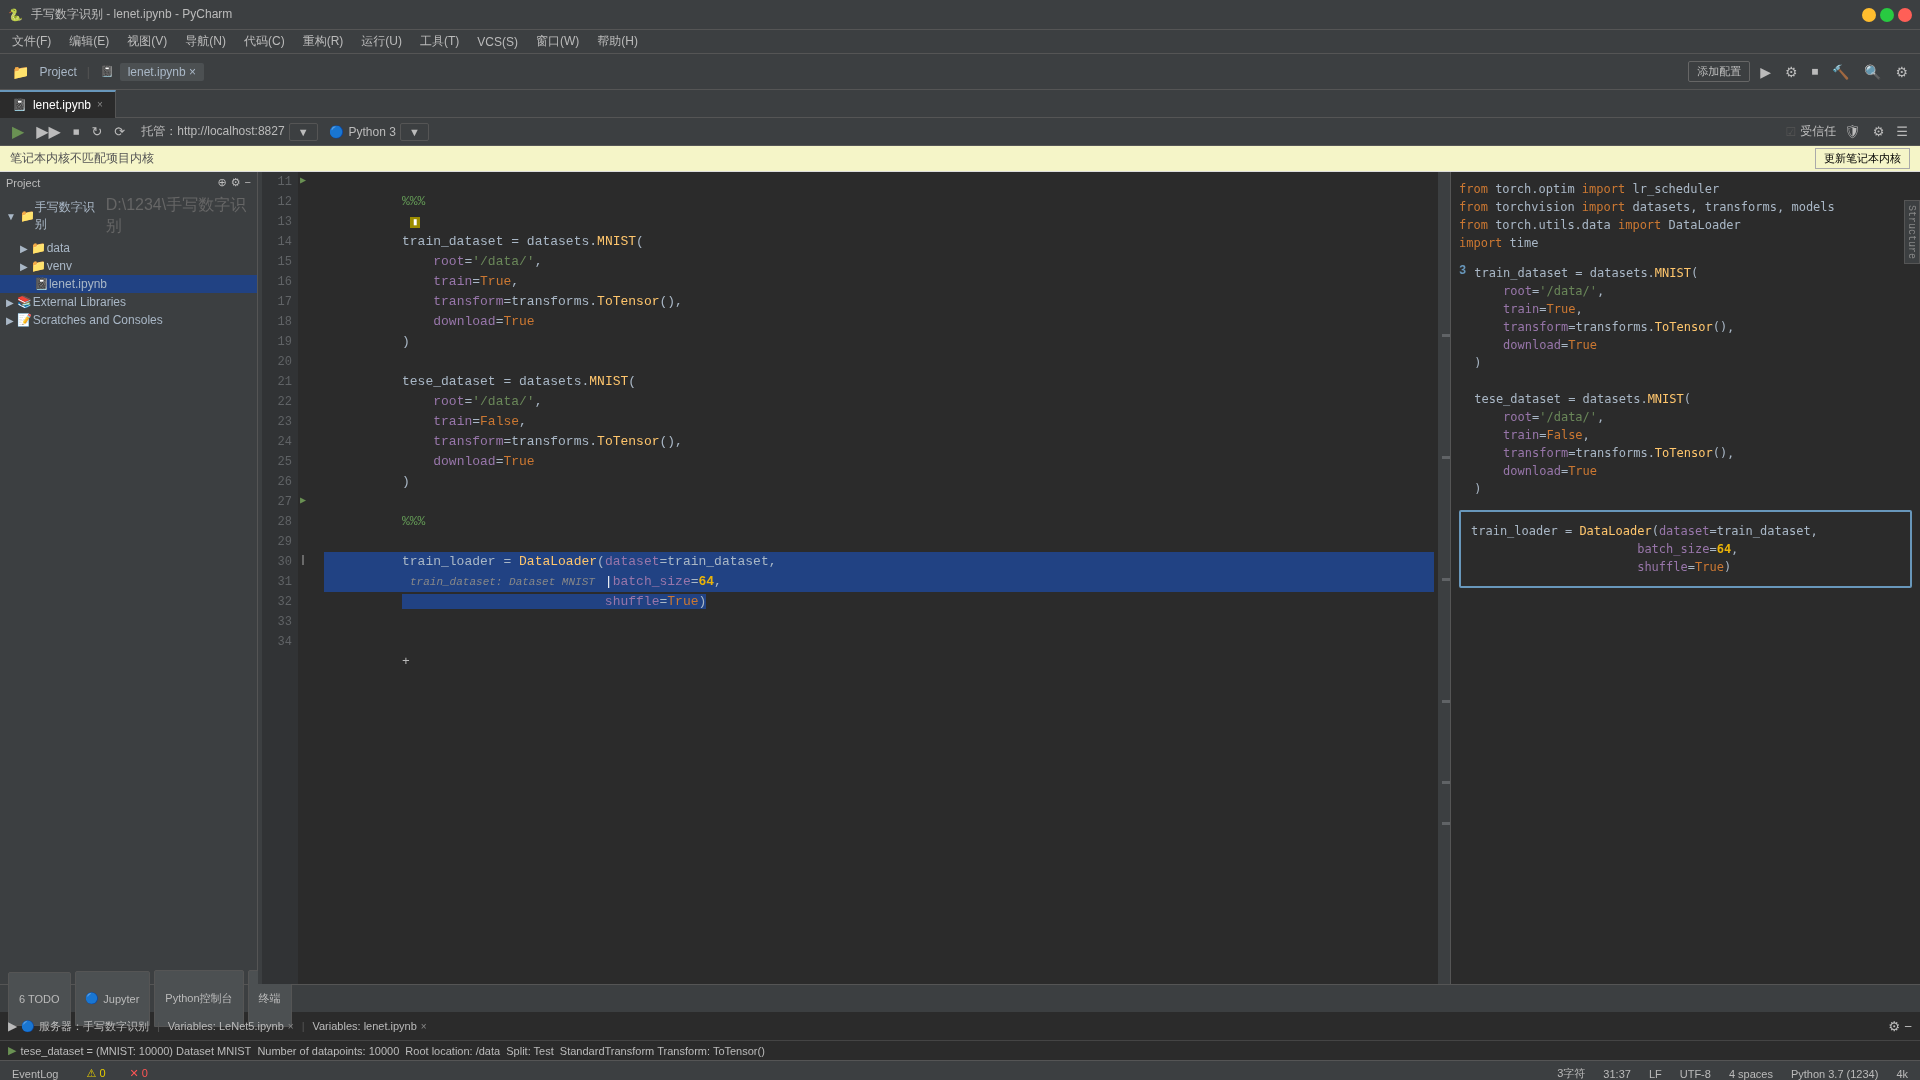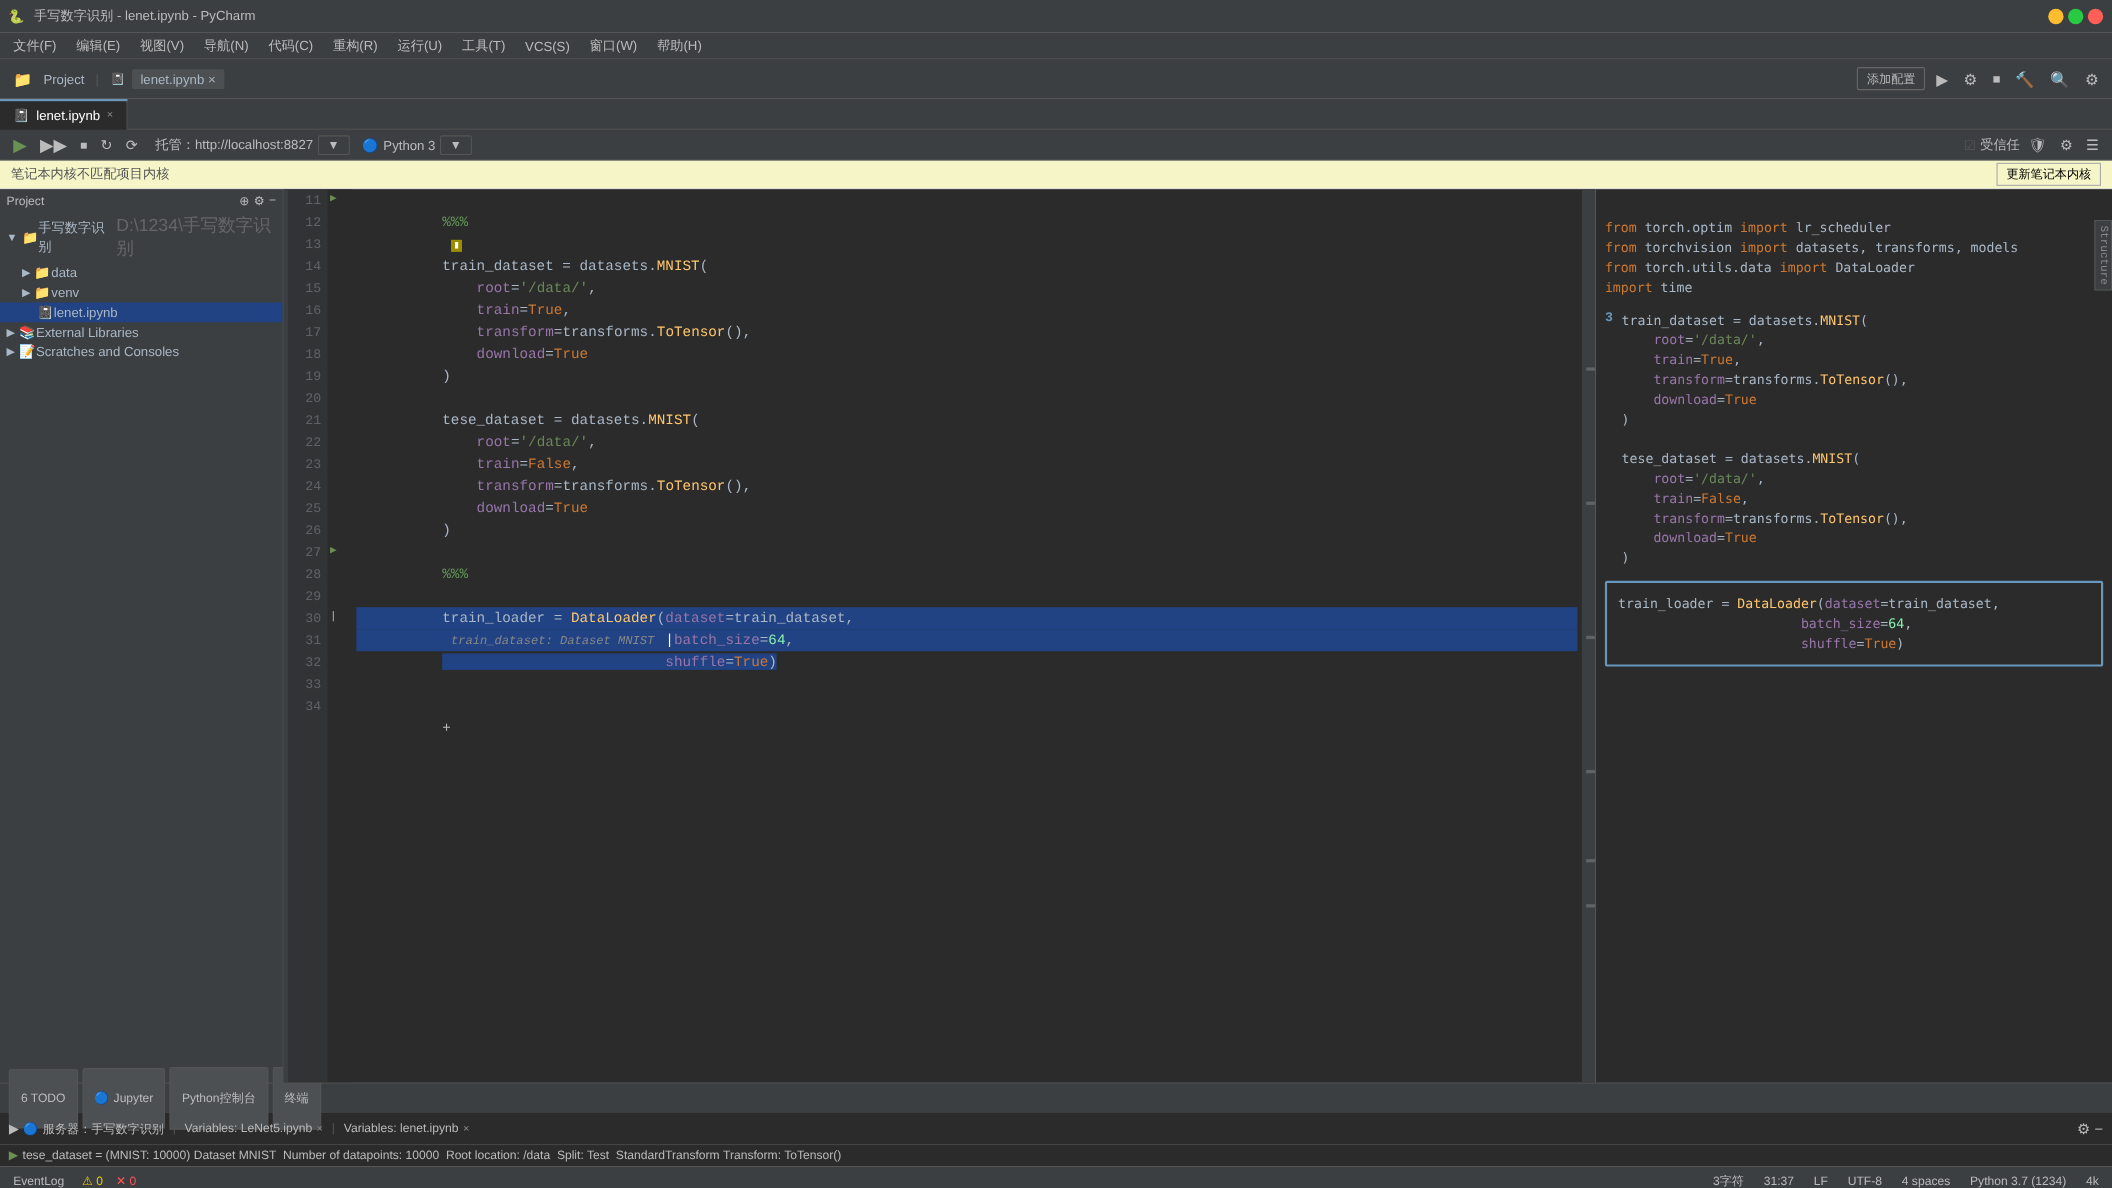--- a/index.html
+++ b/index.html
@@ -174,21 +174,20 @@
       background: #2b2b2b;
       border-left: 1px solid #555;
       overflow-y: auto;
       font-family: 'Consolas', 'Courier New', monospace;
       font-size: 12px;
       padding: 8px;
     }
     .output-cell {
       margin-bottom: 12px;
       color: #a9b7c6;
-      margin-top: 18px;
     }
     .output-cell-box {
       border: 2px solid #6897bb;
       padding: 10px;
       border-radius: 2px;
       background: #2b2b2b;
     }
     .cell-number {
       color: #6897bb;
       font-weight: bold;
@@ -250,29 +249,29 @@
       background: #3c3f41;
       height: 26px;
       display: flex;
       align-items: center;
       justify-content: space-between;
       padding: 0 8px;
       font-size: 11px;
       color: #bbb;
       border-top: 1px solid #555;
     }
-    .status-left { display: flex; align-items: center; gap: 12px; }
+    .status-left { display: flex; align-items: center; gap: 24px; }
     .status-right { display: flex; align-items: center; gap: 10px; }
     .status-item { padding: 0 4px; cursor: pointer; }
 
     
     .kw { color: #cc7832; }
     .fn { color: #ffc66d; }
     .str { color: #6a8759; }
-    .num { color: #86efac; }
+    .num { color: #eab308; font-weight: bold; }
     .var { color: #a9b7c6; }
     .comment { color: #629755; }
     .op { color: #a9b7c6; }
     .attr { color: #9876aa; }
 
     .tab-bar {
       background: #3c3f41;
       height: 28px;
       display: flex;
       align-items: center;

